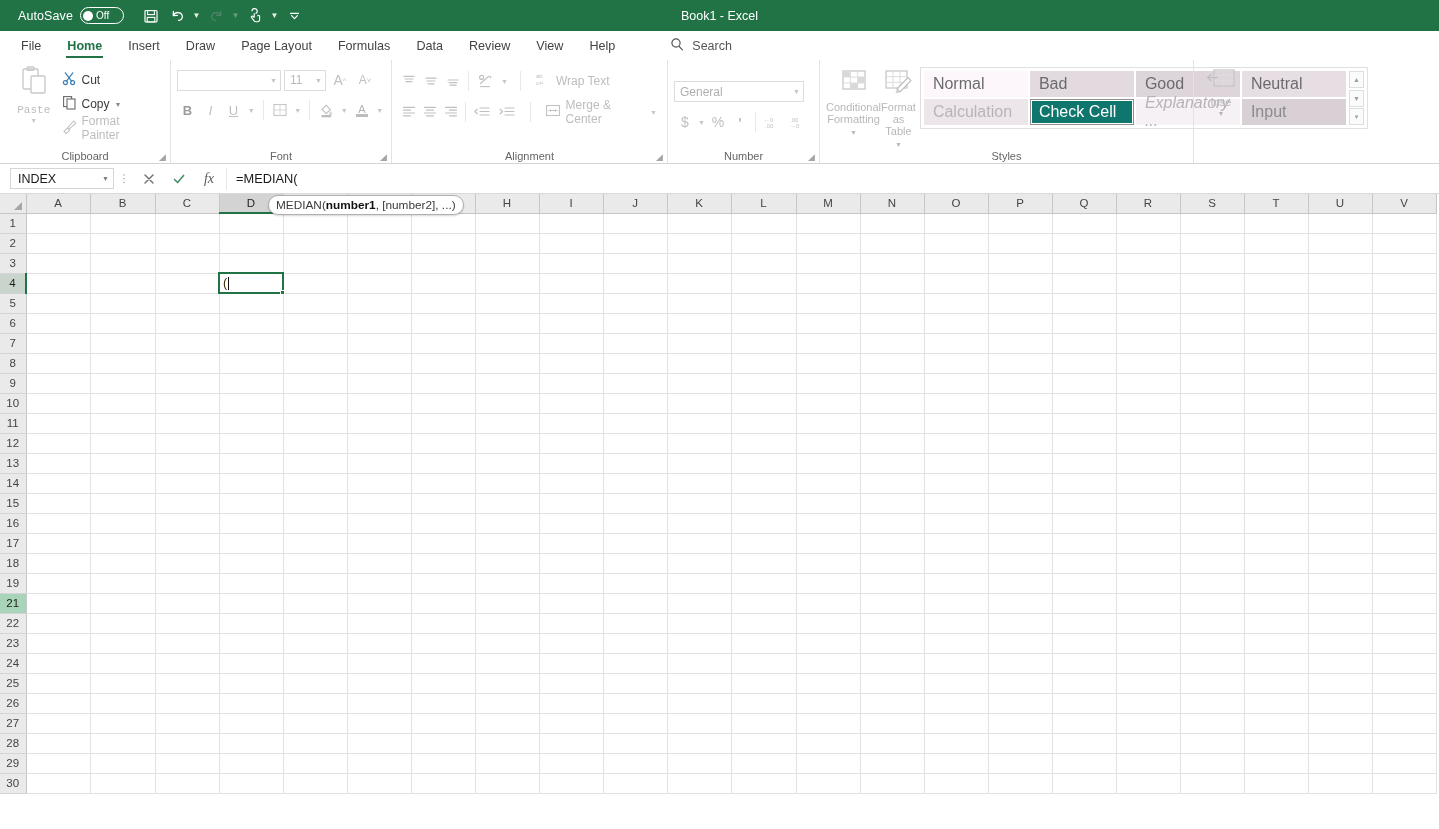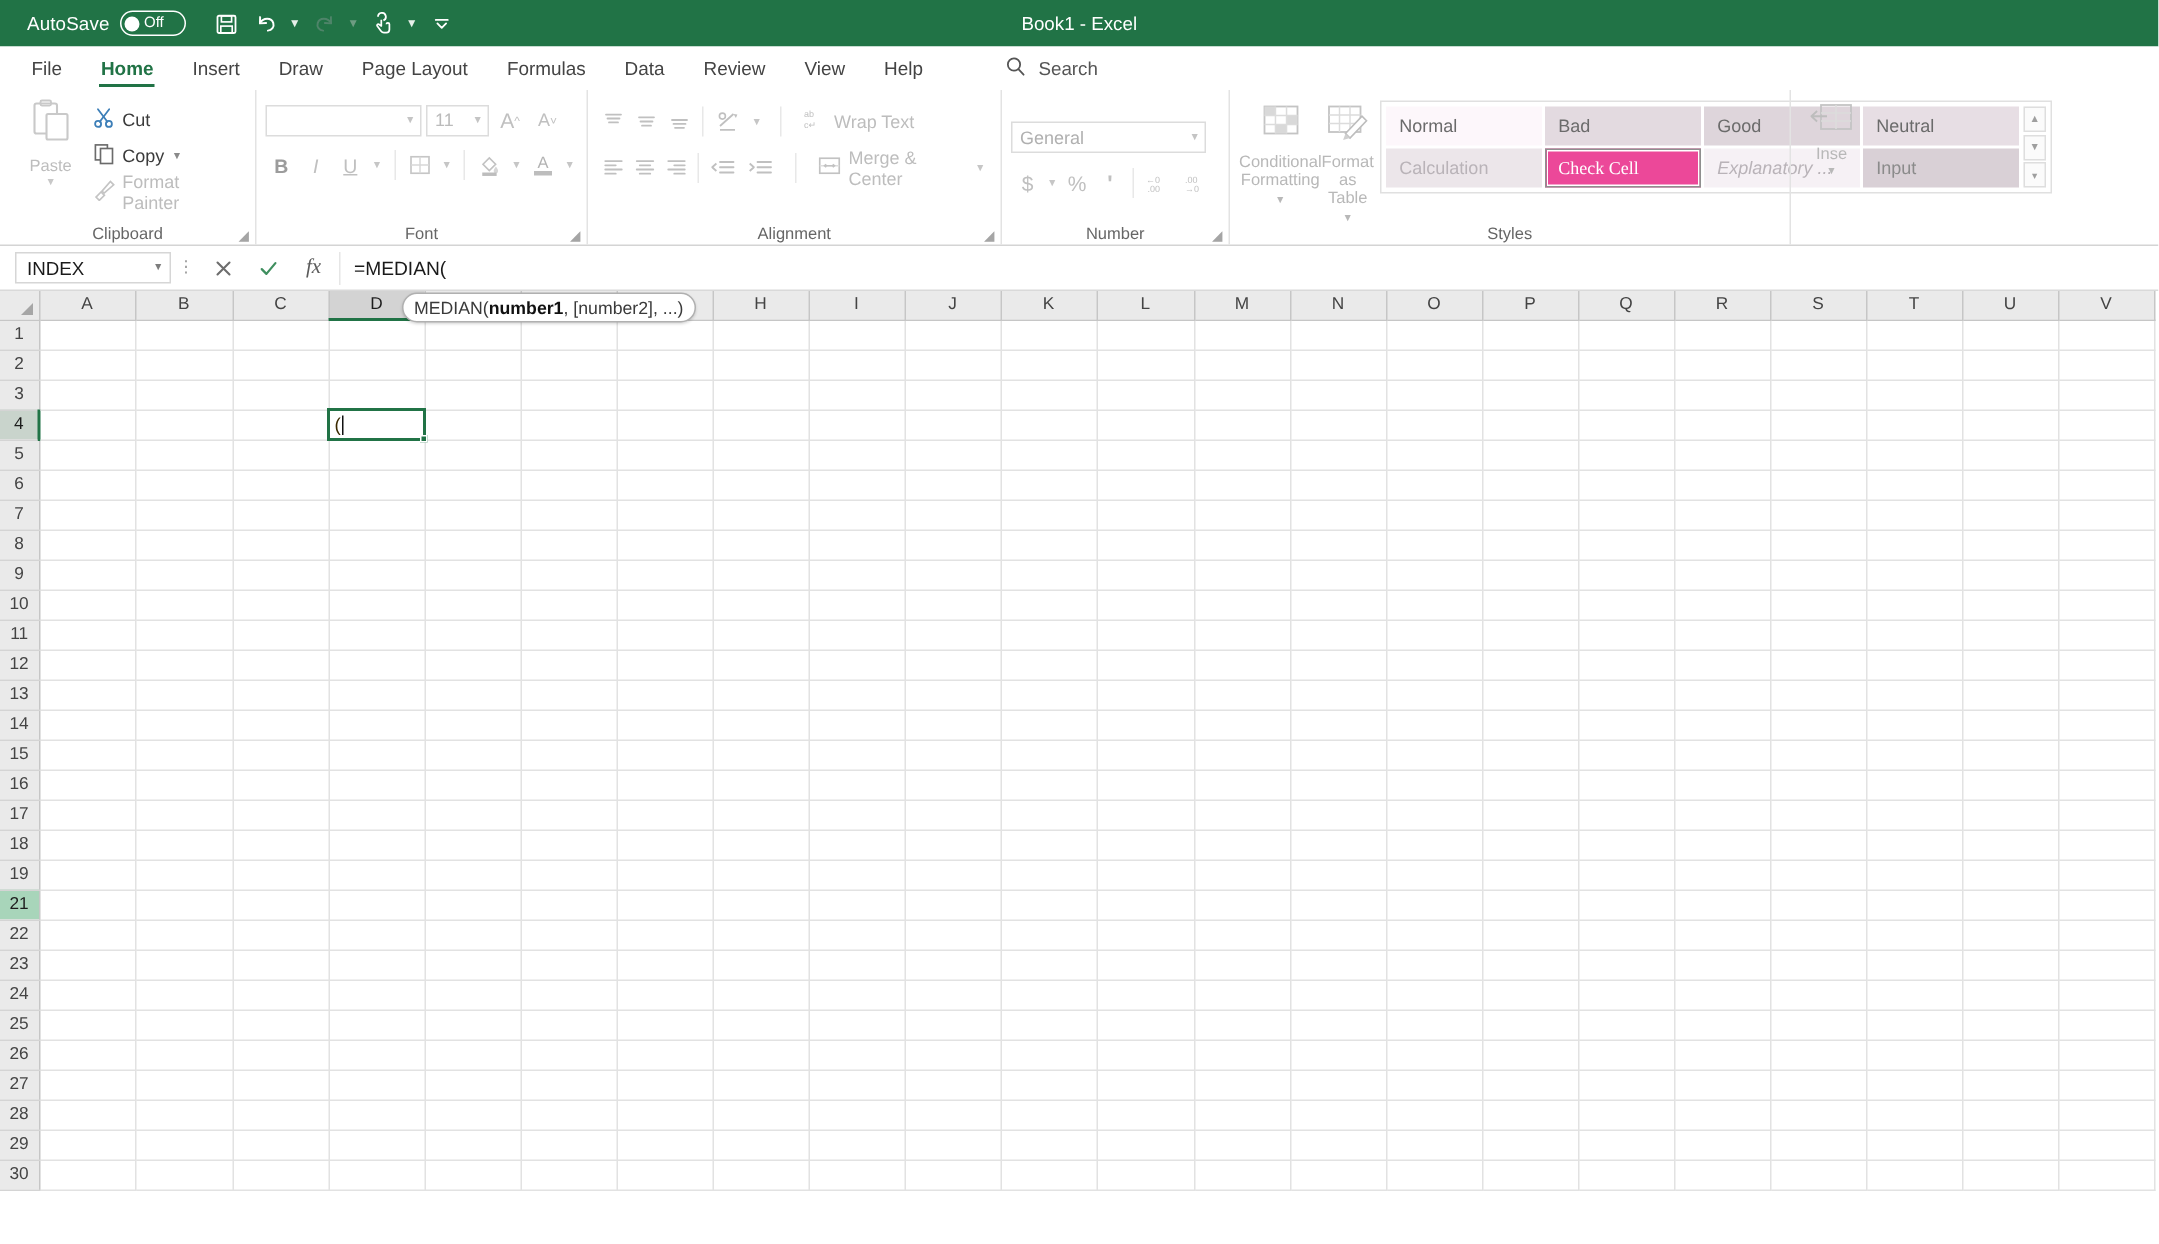--- a/index.html
+++ b/index.html
@@ -116,21 +116,21 @@
   }
   .grp-body { display: flex; flex: none; }
 
   
   .clipboard-body { display: flex; padding-top: 2px; }
   .paste-col {
     width: 56px;
     display: flex; flex-direction: column; align-items: center;
     gap: 1px;
   }
-  .paste-label { font-size: 11px; color: #bdbdbd; }
+  .paste-label { font-size: 11px; color: #bdbdbd; font-family: Liberation Mono, monospace; }
   .clip-list { display: flex; flex-direction: column; gap: 4px; padding-top: 4px;}
   .clip-item {
     display: flex; align-items: center; gap: 5px;
     font-size: 12px; height: 20px;
     padding-right: 4px;
   }
   .clip-item.enabled { color: #3b3b3b; }
   .clip-item.disabled { color: #bdbdbd; }
 
   
@@ -192,21 +192,21 @@
   }
   .gal-grid {
     display: grid;
     grid-template-columns: repeat(4, 104px);
     grid-auto-rows: 26px;
     gap: 2px;
   }
   .gal-cell {
     display: flex; align-items: center;
     padding-left: 8px;
-    font-size: 12px;
+    font-size: 16px;
     border: 1px solid transparent;
   }
   .gal-scroll {
     width: 15px;
     display: flex; flex-direction: column; justify-content: space-between;
     margin-left: 3px;
   }
   .gal-sbtn {
     width: 15px; height: 17px;
     border: 1px solid #dedede;
@@ -690,21 +690,21 @@
         </span>
       </div>
 
       <div class="gallery">
         <div class="gal-grid" id="gal-grid">
             <div class="gal-cell" style="background: rgb(253, 247, 251); color: rgb(107, 107, 107);">Normal</div>
             <div class="gal-cell" style="background: rgb(227, 218, 224); color: rgb(107, 107, 107);">Bad</div>
             <div class="gal-cell" style="background: rgb(222, 213, 219); color: rgb(107, 107, 107);">Good</div>
             <div class="gal-cell" style="background: rgb(231, 222, 228); color: rgb(107, 107, 107);">Neutral</div>
             <div class="gal-cell" style="background: rgb(236, 230, 234); color: rgb(185, 179, 184);">Calculation</div>
-            <div class="gal-cell" style="background: #ec4899; color: rgb(255, 255, 255); border: 1px solid rgb(143, 143, 143); box-shadow: rgb(255, 255, 255) 0px 0px 0px 1px inset; font-family: Liberation Serif, serif;">Check Cell</div>
+            <div class="gal-cell" style="background: #0f766e; color: rgb(255, 255, 255); border: 1px solid rgb(143, 143, 143); box-shadow: rgb(255, 255, 255) 0px 0px 0px 1px inset;">Check Cell</div>
             <div class="gal-cell" style="background: rgb(246, 241, 245); color: rgb(185, 179, 184); font-style: italic;">Explanatory ...</div>
             <div class="gal-cell" style="background: rgb(217, 208, 214); color: rgb(139, 139, 139);">Input</div>
           </div>
         <div class="gal-scroll">
           <div class="gal-sbtn">▲</div>
           <div class="gal-sbtn">▼</div>
           <div class="gal-sbtn">▾</div>
         </div>
       </div>
     </div>

